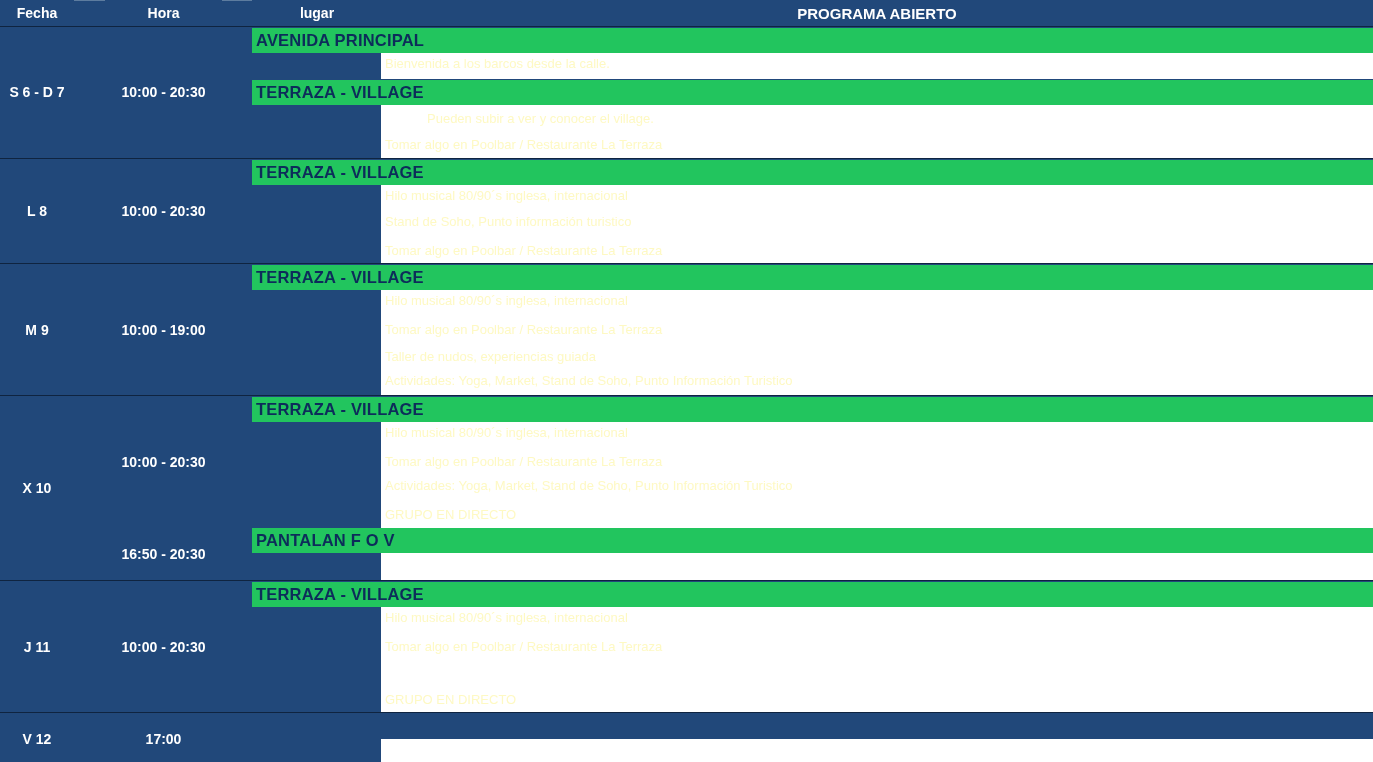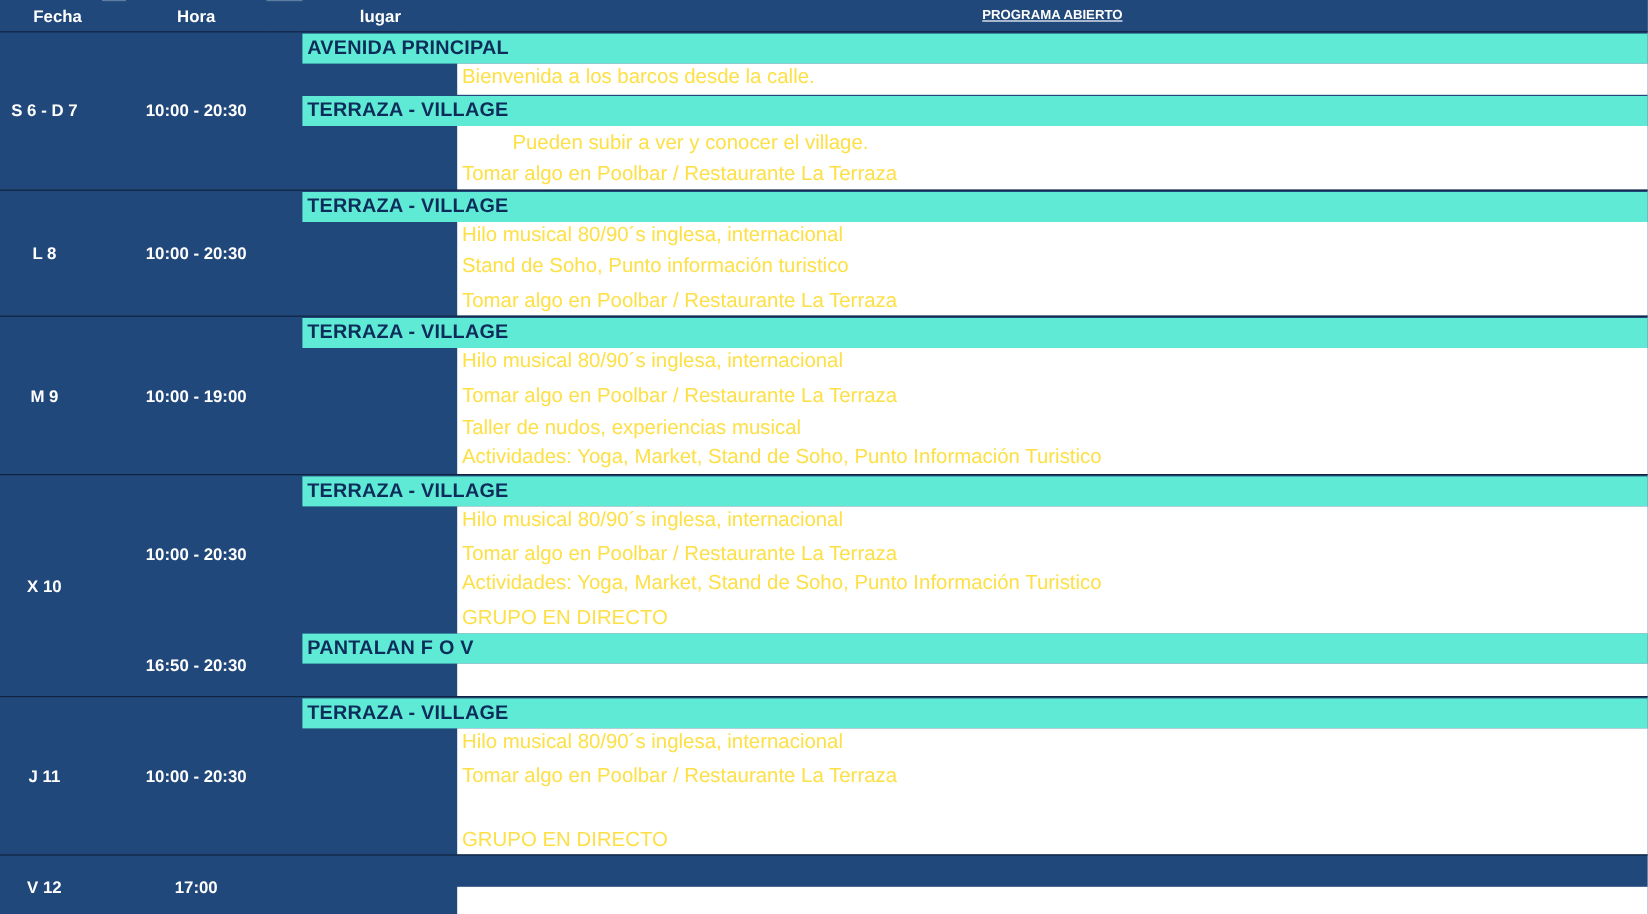--- a/index.html
+++ b/index.html
@@ -8,37 +8,37 @@
   .sheet { position: absolute; left: 0; top: 0; width: 1373px; height: 762px; background: #21487a; }
   .hdr { position: absolute; top: 0; height: 27px; color: #ffffff; font-weight: bold; font-size: 14px;
          line-height: 27px; text-align: center; background: #21487a; }
   .hdr-line { position: absolute; left: 0; top: 26px; width: 1373px; height: 1px; background: #0f2440; }
   .top-line { position: absolute; left: 0; top: 0; width: 1373px; height: 1px; background: #5d7c9f; }
   .day-line { position: absolute; left: 0; width: 1373px; height: 1px; background: #0f2440; }
   .date-cell, .time-cell { position: absolute; color: #ffffff; font-weight: bold; font-size: 14px;
          text-align: center; line-height: 18px; }
   .date-cell { left: 0; width: 74px; }
   .time-cell { left: 105px; width: 117px; }
-  .place { position: absolute; left: 252px; width: 1121px; height: 25px; background: #5eead4;
+  .place { position: absolute; left: 252px; width: 1121px; height: 25px; background: #22c55e;
            color: #0d2c5a; font-weight: bold; font-size: 16.5px; line-height: 25px; padding-left: 4px;
            box-sizing: border-box; letter-spacing: 0.2px; }
   .desc-box { position: absolute; left: 381px; width: 992px; background: #ffffff; }
-  .desc { position: absolute; left: 385px; color: #fde047; font-size: 17px; line-height: 20px;
+  .desc { position: absolute; left: 385px; color: #fef9c3; font-size: 13px; line-height: 20px;
           white-space: nowrap; }
 </style>
 </head>
 <body>
 
 <div class="sheet">
 
   <div class="top-line"></div>
-  <div class="hdr" style="left:0;width:74px;padding-left:11px;">Fecha</div>
+  <div class="hdr" style="left:0;width:74px;">Fecha</div>
   <div class="hdr" style="left:105px;width:117px;">Hora</div>
   <div class="hdr" style="left:252px;width:130px;">lugar</div>
-  <div class="hdr" style="left:381px;width:992px;font-size:11px;text-decoration:underline;">PROGRAMA ABIERTO</div>
+  <div class="hdr" style="left:381px;width:992px;font-size:15px;">PROGRAMA ABIERTO</div>
   <div class="hdr-line"></div>
 
   <div class="date-cell" style="top:83px;">S 6 - D 7</div>
   <div class="time-cell" style="top:83px;">10:00 - 20:30</div>
   <div class="place" style="top:28px;">AVENIDA PRINCIPAL</div>
   <div class="desc-box" style="top:53px;height:26px;"></div>
   <div class="desc" style="top:54px;">Bienvenida a los barcos desde la calle.</div>
   <div class="place" style="top:80px;">TERRAZA - VILLAGE</div>
   <div class="desc-box" style="top:105px;height:53px;"></div>
   <div class="desc" style="top:109px;margin-left:42px;">Pueden subir a ver y conocer el village.</div>
@@ -53,21 +53,21 @@
   <div class="desc" style="top:212px;">Stand de Soho, Punto información turistico</div>
   <div class="desc" style="top:241px;">Tomar algo en  Poolbar  / Restaurante La Terraza</div>
   <div class="day-line" style="top:263px;"></div>
 
   <div class="date-cell" style="top:321px;">M 9</div>
   <div class="time-cell" style="top:321px;">10:00 - 19:00</div>
   <div class="place" style="top:265px;">TERRAZA - VILLAGE</div>
   <div class="desc-box" style="top:290px;height:105px;"></div>
   <div class="desc" style="top:291px;">Hilo musical 80/90´s inglesa, internacional</div>
   <div class="desc" style="top:320px;">Tomar algo en  Poolbar  / Restaurante La Terraza</div>
-  <div class="desc" style="top:347px;">Taller de nudos, experiencias musical</div>
+  <div class="desc" style="top:347px;">Taller de nudos, experiencias guiada</div>
   <div class="desc" style="top:371px;">Actividades:  Yoga, Market, Stand de Soho,  Punto Información Turistico</div>
   <div class="day-line" style="top:395px;"></div>
 
   <div class="date-cell" style="top:479px;">X 10</div>
   <div class="time-cell" style="top:453px;">10:00 - 20:30</div>
   <div class="time-cell" style="top:545px;">16:50 - 20:30</div>
   <div class="place" style="top:397px;">TERRAZA - VILLAGE</div>
   <div class="desc-box" style="top:422px;height:106px;"></div>
   <div class="desc" style="top:423px;">Hilo musical 80/90´s inglesa, internacional</div>
   <div class="desc" style="top:452px;">Tomar algo en  Poolbar  / Restaurante La Terraza</div>

